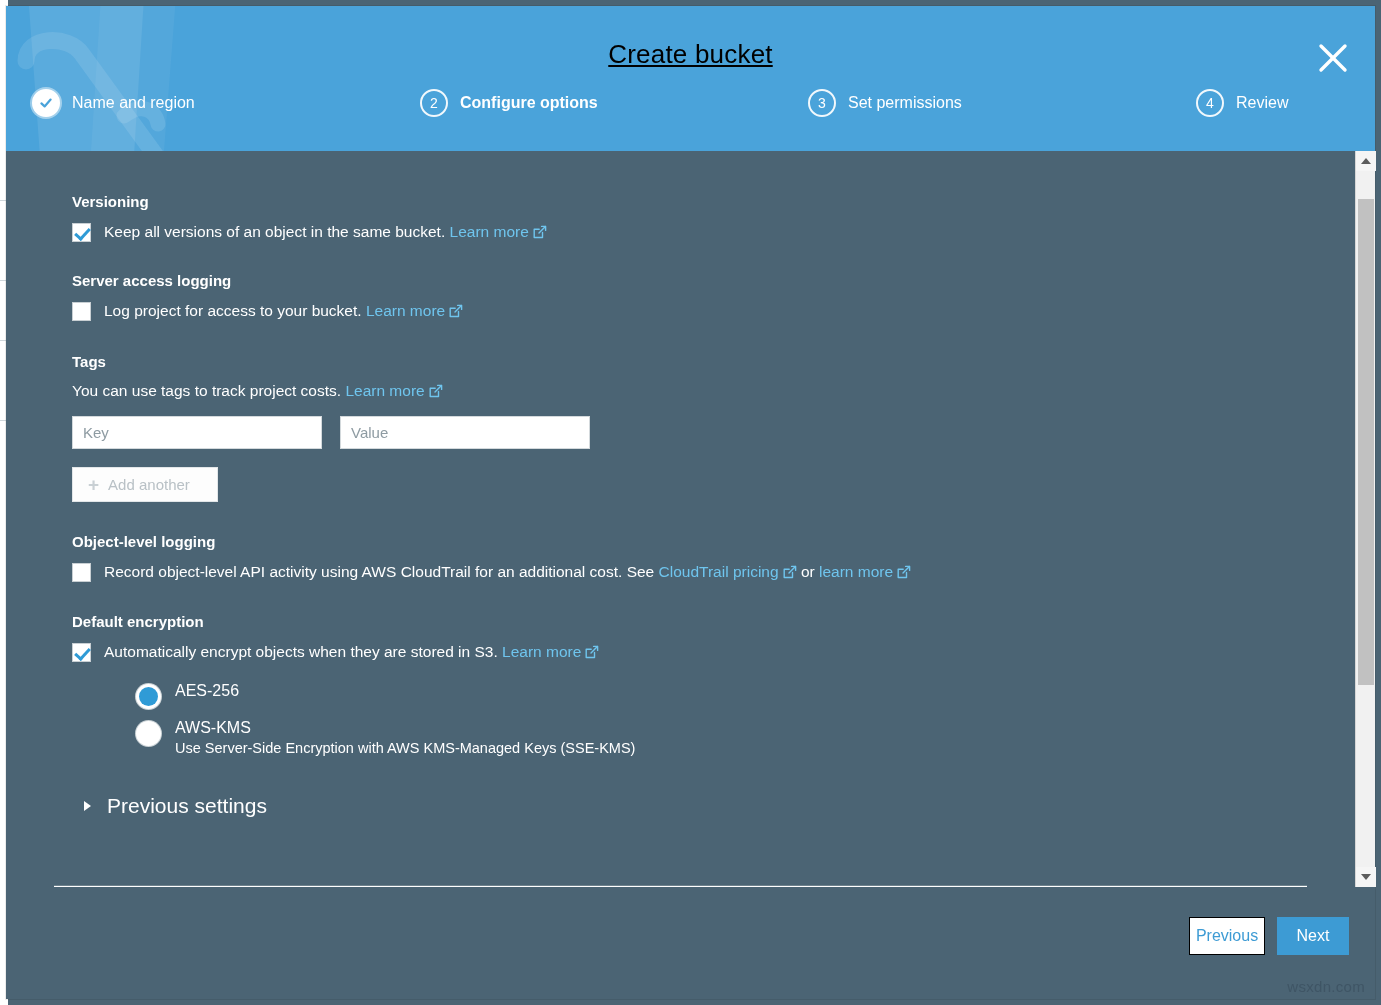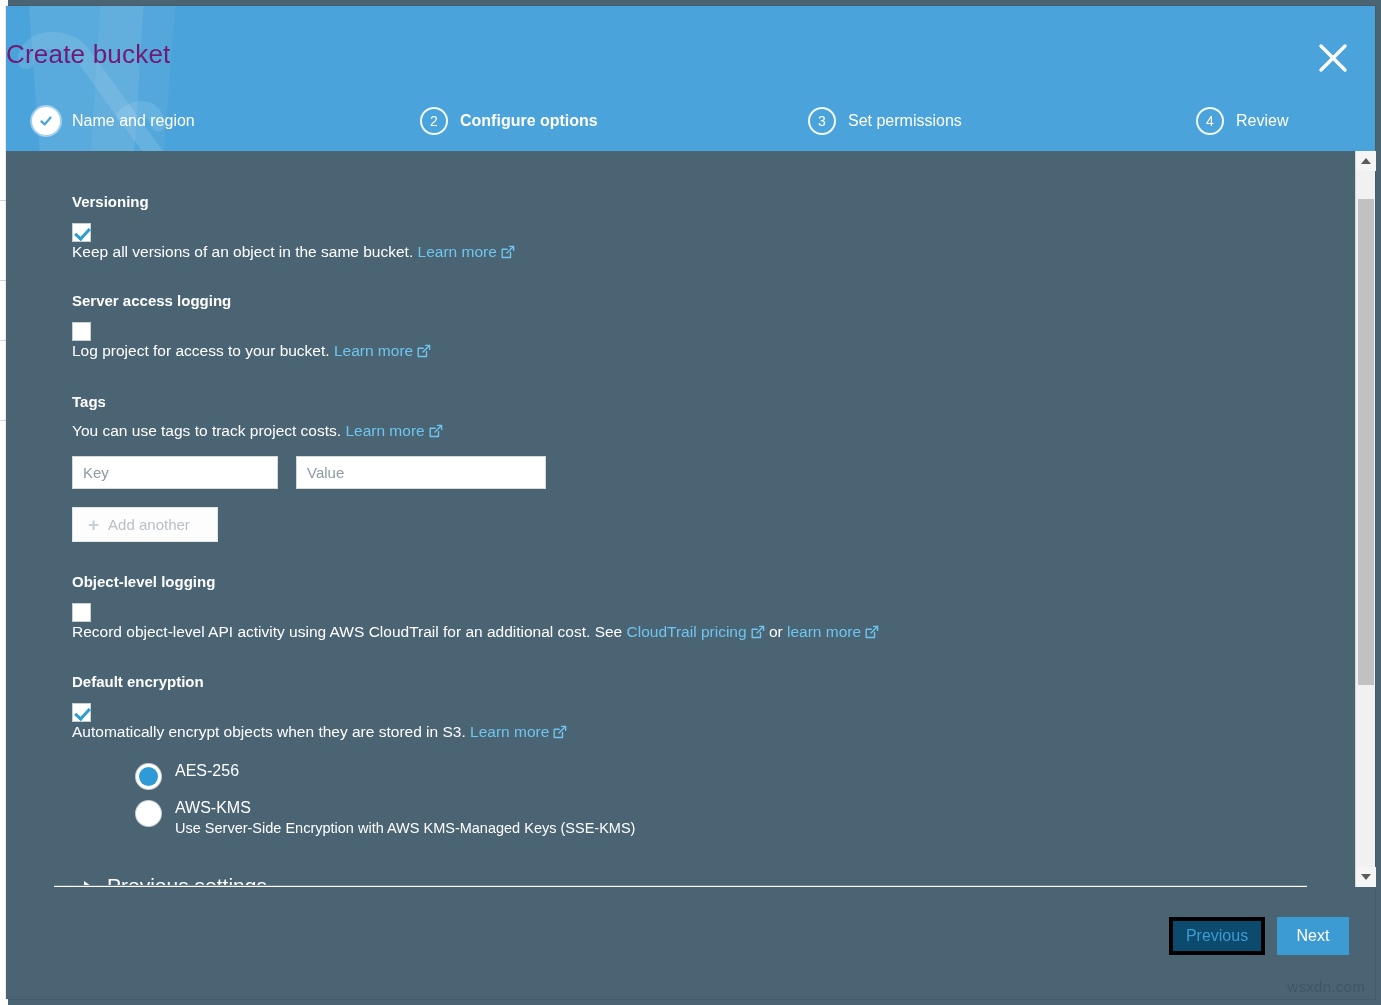--- a/index.html
+++ b/index.html
@@ -40,31 +40,33 @@
   }
   .hdr-deco {
     position: absolute; left: 0; top: 0;
     width: 330px; height: 145px;
     overflow: hidden;
     pointer-events: none;
   }
   .hdr-title {
     position: absolute;
     left: 0; right: 0; top: 33px;
-    color: #701a75;
+    text-align: center;
+    color: #000000;
     font-size: 26px;
     letter-spacing: .2px;
+    text-decoration: underline;
   }
   .hdr-close {
     position: absolute; right: 22px; top: 32px;
     width: 40px; height: 40px;
     cursor: pointer;
   }
   .steps {
-    position: absolute; left: 0; right: 0; bottom: 14px;
+    position: absolute; left: 0; right: 0; bottom: 32px;
     height: 32px;
     display: flex;
     padding-left: 26px;
   }
   .step {
     display: flex; align-items: center;
     width: 388px;
     cursor: pointer;
   }
   .step:last-child { width: auto; }
@@ -109,21 +111,20 @@
     color: #ffffff;
     font-size: 15px;
     font-weight: bold;
     margin: 0 0 12px 0;
   }
   .row {
     display: flex; align-items: flex-start;
     color: #ffffff;
     font-size: 15.5px;
     line-height: 1.25;
-    flex-direction: column;
   }
   .chk {
     width: 19px; height: 19px;
     flex: 0 0 19px;
     background: #ffffff;
     border: 1px solid #c8cfd3;
     margin-right: 13px;
     position: relative;
     cursor: pointer;
     margin-top: 1px;
@@ -160,21 +161,21 @@
     height: 33px;
     background: #ffffff;
     border: 1px solid #d3d9dc;
     font-family: "Liberation Sans", sans-serif;
     font-size: 15px;
     color: #3a4a52;
     padding: 0 10px;
     outline: none;
   }
   .tin::placeholder { color: #8e9ba2; }
-  #tag-key { width: 206px; }
+  #tag-key { width: 250px; }
   #tag-val { width: 250px; margin-left: 18px; }
 
   .addbtn {
     margin-top: 18px;
     height: 35px;
     width: 146px;
     background: #fdfdfd;
     border: 1px solid #e2e6e8;
     color: #b9c1c6;
     font-family: "Liberation Sans", sans-serif;
@@ -284,24 +285,24 @@
   }
   .btn {
     height: 38px;
     font-family: "Liberation Sans", sans-serif;
     font-size: 16px;
     border: none;
     cursor: pointer;
     display: flex; align-items: center; justify-content: center;
   }
   .btn-prev {
-    background: #0c4a6e;
+    background: #ffffff;
     color: #3d9bd4;
-    width: 96px;
-    border: 4px solid #000000;
+    width: 76px;
+    border: 1px solid #000000;
   }
   .btn-next {
     background: #3d9bd4;
     color: #ffffff;
     width: 72px;
     margin-left: 12px;
   }
   .watermark {
     position: absolute;
     right: 10px; bottom: 4px;

